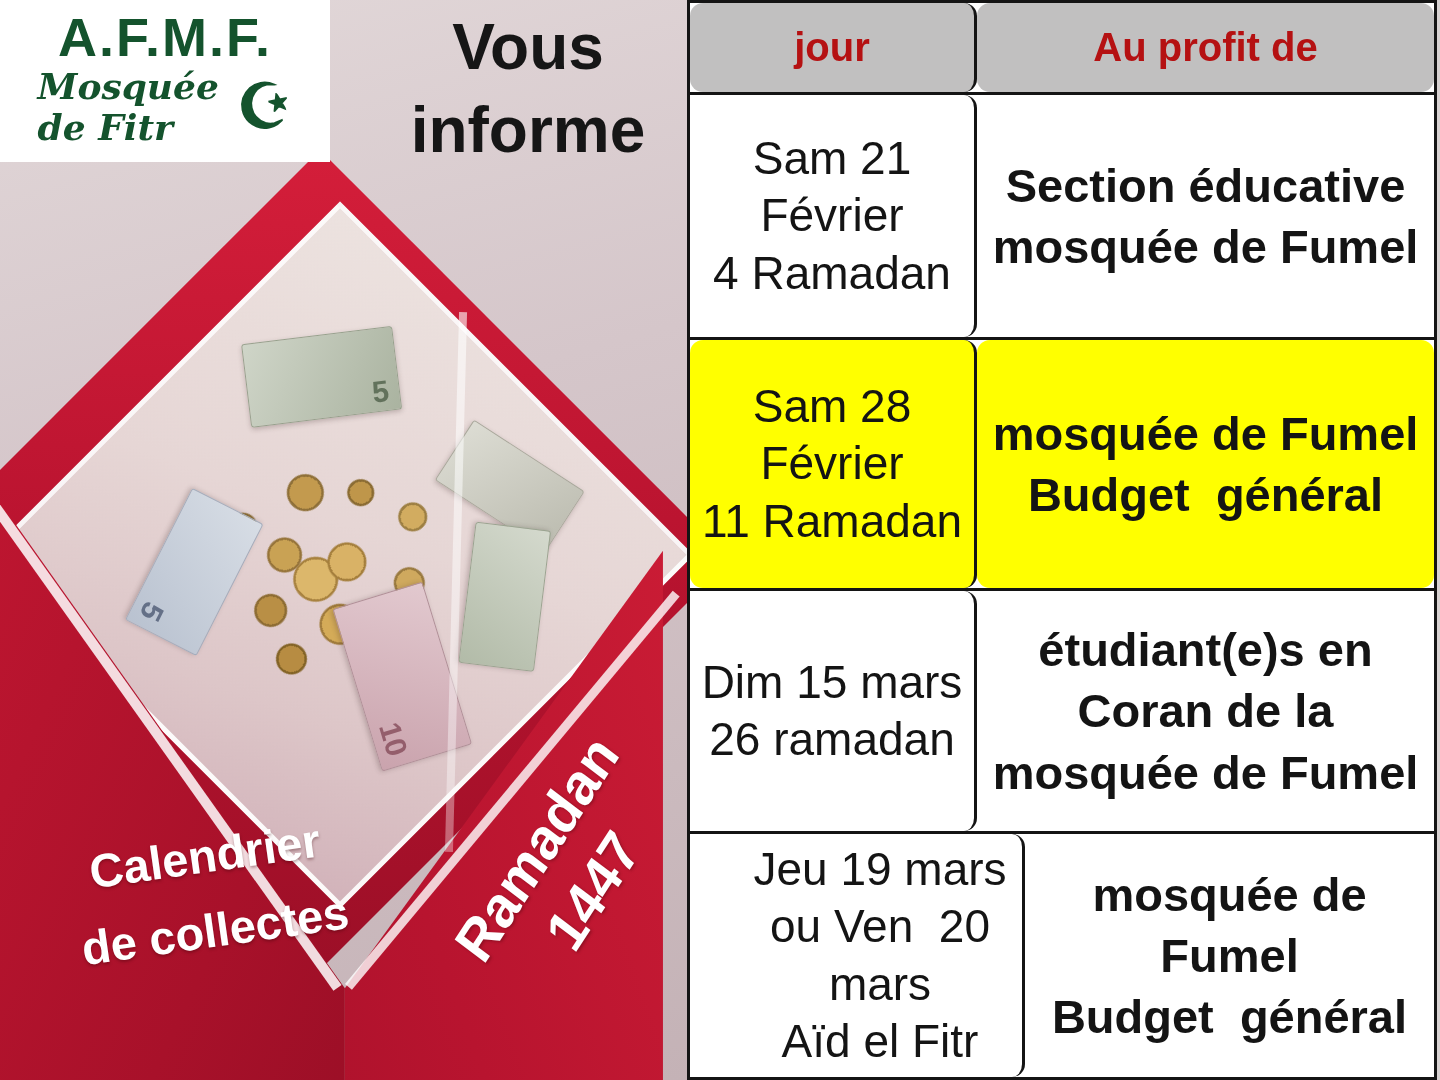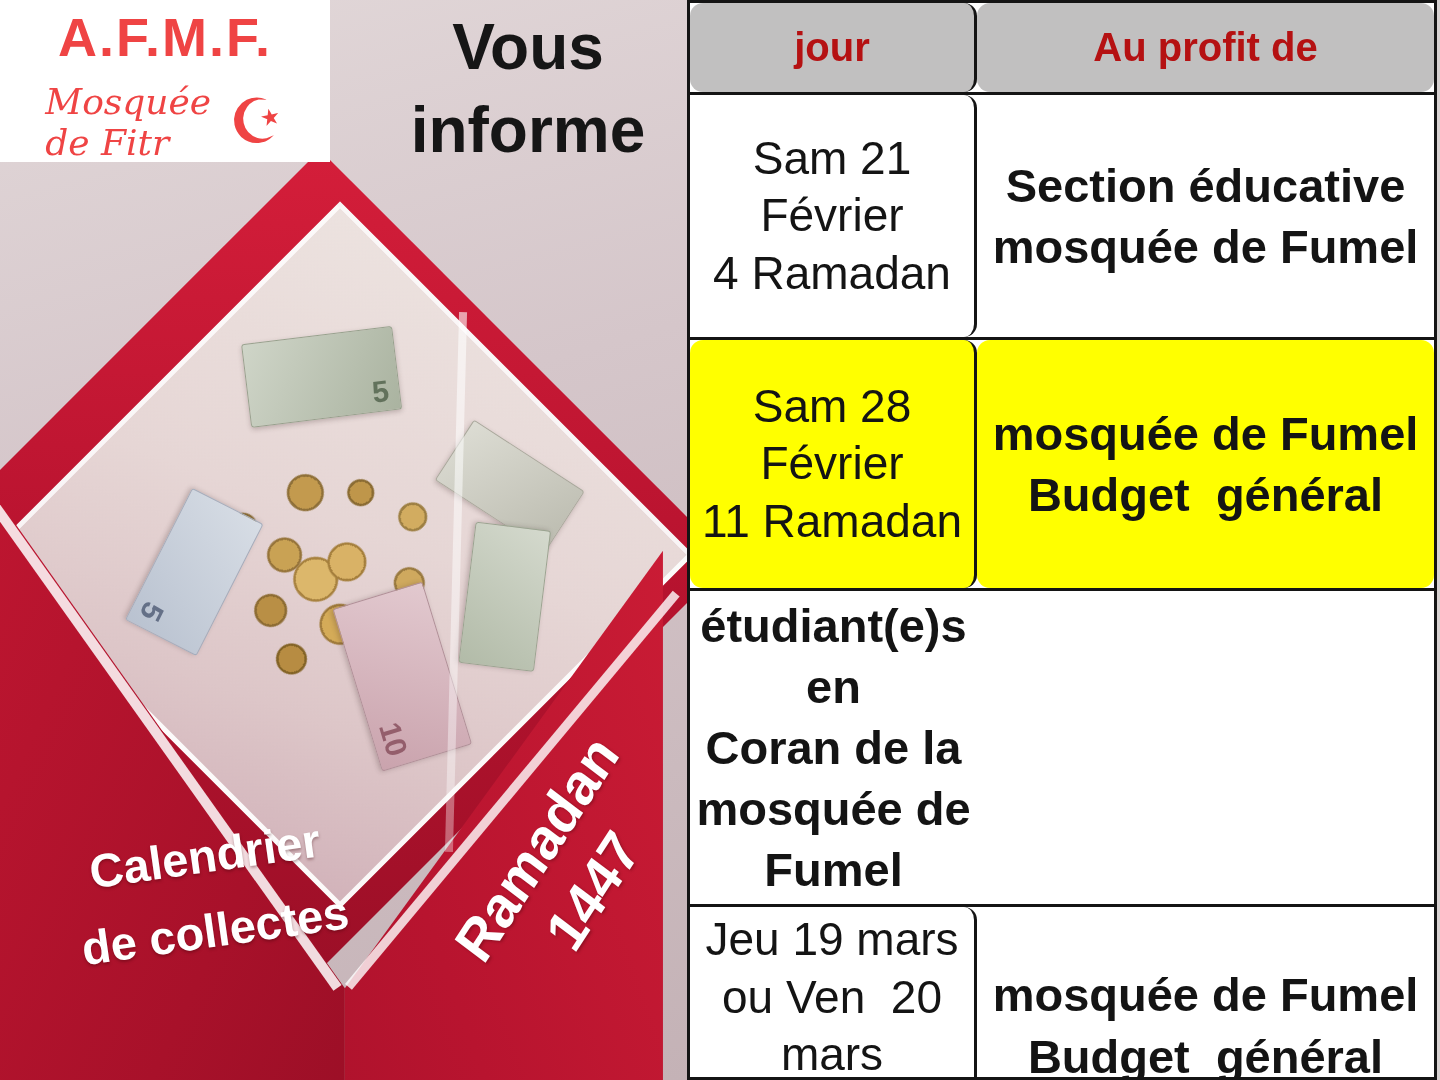--- a/index.html
+++ b/index.html
@@ -73,24 +73,24 @@
     background:rgba(255,255,255,.8); transform-origin:0 0; transform:rotate(-50.2deg);
   }
   .plexi-edge{
     position:absolute; left:452px; top:312px; width:8px; height:540px;
     background:linear-gradient(180deg,rgba(255,255,255,.6),rgba(255,255,255,.35));
     transform:rotate(1.5deg);
   }
   
   .logo-card{
     position:absolute; left:0; top:0; width:330px; height:162px;
-    background:#fff; color:#ef4444; text-align:center;
+    background:#fff; color:#14532d; text-align:center;
   }
   .logo-acronym{font-size:54px; font-weight:800; letter-spacing:2px; margin-top:10px; line-height:1;}
-  .logo-row{display:flex; align-items:center; justify-content:center; gap:18px; margin-top:17px;}
+  .logo-row{display:flex; align-items:center; justify-content:center; gap:18px; margin-top:2px;font-weight:bold;}
   .logo-script{font-family:"DejaVu Serif", serif; font-style:italic; font-size:36px; line-height:1.15; text-align:left;}
   .crescent-icon{font-size:62px; line-height:1; transform:rotate(-12deg);}
   
   .headline{
     position:absolute; left:358px; top:6px; width:340px;
     font-size:64px; font-weight:800; color:#161616; text-align:center;
     line-height:1.3; white-space:pre-line;
   }
   
   .caption{
@@ -110,21 +110,21 @@
     position:absolute; left:687px; top:0; width:750px; height:1080px;
     background:#fff; border:3px solid #141414; box-sizing:border-box;
     display:flex; flex-direction:column;
   }
   .trow{display:grid; grid-template-columns:287px 1fr; border-bottom:3px solid #141414;}
   .trow:last-child{border-bottom:none;}
   .trow-header{flex:0 0 89px;}
   .trow-1{flex:0 0 242px;}
   .trow-2{flex:0 0 248px;}
   .trow-3{flex:0 0 240px;}
-  .trow-4{flex:1 1 auto;}
+  .trow-4{flex:1 1 auto;padding-left:48px;}
   .cell{
     border-right:3px solid #141414;
     display:flex; align-items:center; justify-content:center;
     text-align:center; white-space:pre-wrap; color:#141414; padding:4px 6px; box-sizing:border-box;border-radius:13px;
   }
   .cell:last-child{border-right:none;}
   .cell-head{
     background:var(--header-bg,#bfbfbf); color:var(--header-text,#c00000);
     font-size:40px; font-weight:800;
   }
@@ -196,20 +196,22 @@
 
     <div class="trow trow-2 highlight">
       <div class="cell cell-jour">Sam 28
 Février
 11 Ramadan</div>
       <div class="cell cell-profit">mosquée de Fumel
 Budget  général</div>
     </div>
 
     <div class="trow trow-3">
+      <div class="cell cell-jour">Dim 15 mars
+26 ramadan</div>
       <div class="cell cell-profit">étudiant(e)s en
 Coran de la
 mosquée de Fumel</div>
     </div>
 
     <div class="trow trow-4">
       <div class="cell cell-jour">Jeu 19 mars
 ou Ven  20
 mars
 Aïd el Fitr</div>

